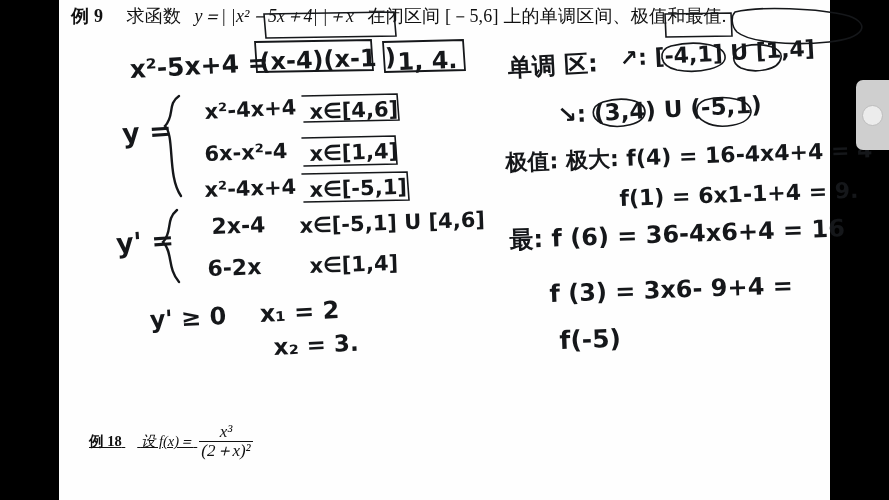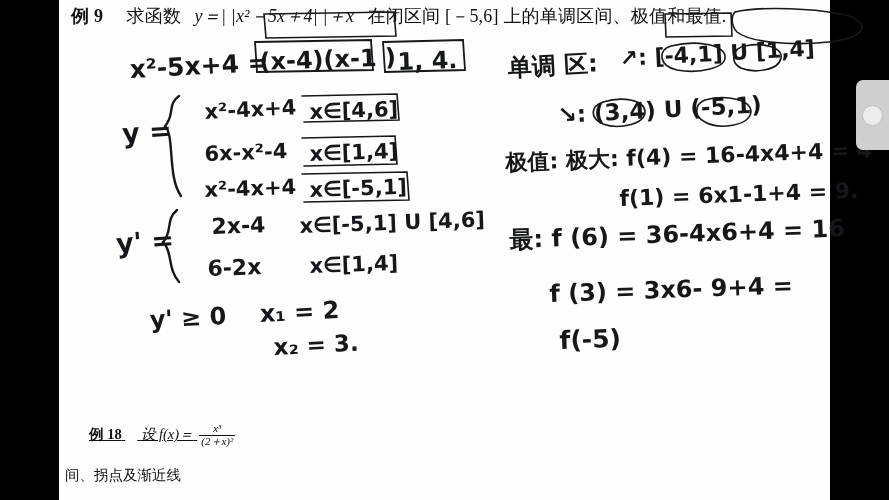--- a/index.html
+++ b/index.html
@@ -81,21 +81,21 @@
   }
   #line-ex18b {
     left: 6px;
     top: 466px;
     font-size: 14.5px;
   }
   .frac {
     display: inline-block;
     vertical-align: middle;
     text-align: center;
-    font-size: 11px;
+    font-size: 17px;
     line-height: 1.05;
     margin: 0 2px;
     position: relative;
     top: -1px;
   }
   .frac .num { display: block; padding: 0 2px; }
   .frac .den { display: block; border-top: 1px solid #111; padding: 0 2px; }
   .it { font-style: italic; }
 
   
@@ -138,21 +138,20 @@
 
     <div class="printed" id="line-ex18">
       <span class="lbl" style="font-weight:bold">例 18</span>
       <span style="display:inline-block;width:12px"></span>
       <span class="it">设 f(x)＝</span>
       <span class="frac">
         <span class="num it">x³</span>
         <span class="den it">(2＋x)²</span>
       </span>
     </div>
-    <div class="printed" id="line-ex18b">间、拐点及渐近线</div>
 
     <svg id="ink" viewBox="0 0 889 500" xmlns="http://www.w3.org/2000/svg">
       <g fill="none" stroke="#15171a" stroke-width="2.2" stroke-linecap="round">
 
         <path d="M205 14 L335 12 L337 36 L207 38 Z" stroke-width="1.6"></path>
 
         <path d="M606 14 L672 13 L673 36 L607 37 Z" stroke-width="1.6"></path>
 
         <path d="M676 12 C700 6 760 8 790 16 C812 24 806 38 770 42 C730 46 690 42 678 32 C672 26 672 16 676 12 Z" stroke-width="1.6"></path>
 

